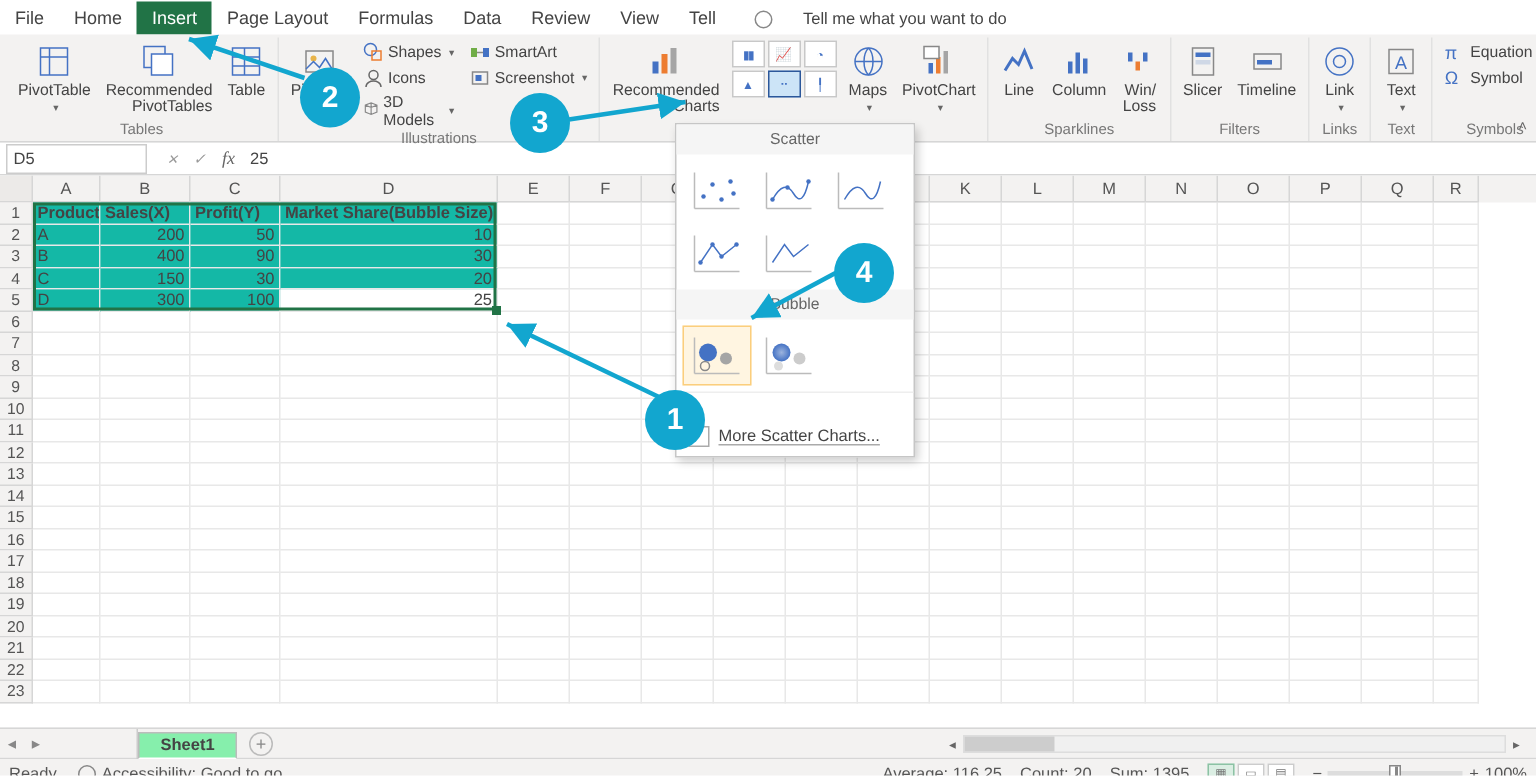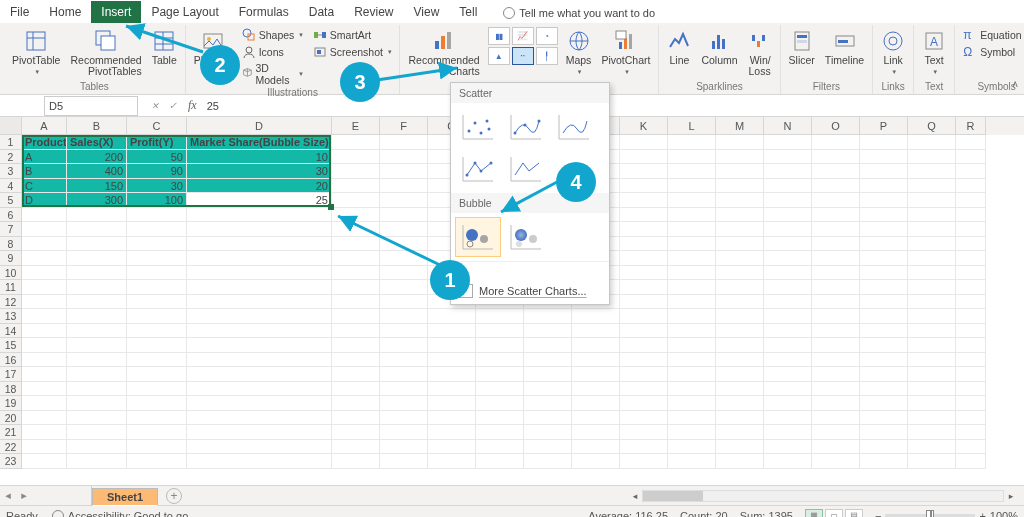--- a/index.html
+++ b/index.html
@@ -1,21 +1,21 @@
 <!DOCTYPE html>
 <html><head>
 <meta charset="utf-8">
 <style>
   * { margin: 0; padding: 0; box-sizing: border-box; font-family: "Segoe UI", sans-serif; }
   body { width: 1024px; height: 517px; overflow: hidden; background: #fff; font-size: 11px; color: #444; }
   
   .tabs { display: flex; background: #fff; height: 23px; align-items: flex-end; }
   .tab { padding: 4px 10px; font-size: 12px; color: #444; cursor: pointer; }
   .tab.active { background: #217346; color: #fff; }
-  .tell-me { display: flex; align-items: center; gap: 4px; margin-left: 8px; padding: 4px 8px; color: #444; }
+  .tell-me { display: flex; align-items: center; gap: 20px; margin-left: 8px; padding: 4px 8px; color: #444; }
   .bulb { width: 12px; height: 12px; border: 1px solid #888; border-radius: 50%; position: relative; }
   
   .ribbon { background: #f3f2f1; border-bottom: 1px solid #d6d6d6; height: 72px; display: flex; padding: 2px 4px 0 4px; position: relative; }
   .group { display: flex; flex-direction: column; align-items: center; border-right: 1px solid #e1e1e1; padding: 2px 6px 0 6px; }
   .group-row { display: flex; align-items: flex-start; gap: 6px; flex: 1 0 auto; }
   .btn-lg { display: flex; flex-direction: column; align-items: center; gap: 2px; padding: 2px 2px; cursor: pointer; }
   .btn-lg .ic { width: 24px; height: 24px; }
   .btn-lg .lbl { font-size: 10.5px; text-align: right; line-height: 1.05; white-space: pre; }
   .btn-sm { display: flex; align-items: center; gap: 3px; padding: 1px 2px; cursor: pointer; font-size: 10.5px; }
   .btn-sm .ic { width: 14px; height: 14px; }
@@ -27,21 +27,21 @@
   .c::after { font-size: 8px; color: #4472c4; }
   .c.bar::after { content: "▮▮"; letter-spacing: -1px;}
   .c.line::after { content: "📈"; font-size: 9px;}
   .c.pie::after { content: "◔"; }
   .c.area::after { content: "▲"; }
   .c.scatter::after { content: "⠒"; }
   .c.stock::after { content: "╿"; }
   .c.scatter.active { background: #cce4f7; border-color: #2b579a; }
   .ribbon-collapse { position: absolute; right: 6px; bottom: 4px; font-size: 10px; color: #666; cursor: pointer; }
   
-  .fbar { display: flex; align-items: center; height: 22px; border-bottom: 1px solid #d6d6d6; background: #fff; padding-left: 40px; }
+  .fbar { display: flex; align-items: center; height: 22px; border-bottom: 1px solid #d6d6d6; background: #fff; }
   .namebox { width: 94px; height: 20px; border: 1px solid #ccc; margin: 1px 0 1px 4px; padding: 0 4px; display: flex; align-items: center; font-size: 11px; }
   .fx-btn { width: 18px; height: 18px; display: flex; align-items: center; justify-content: center; font-style: italic; color: #666; cursor: pointer; }
   .fx-cancel::before { content: "✕"; font-size: 9px; color: #999; }
   .fx-accept::before { content: "✓"; font-size: 10px; color: #999; }
   .fx { font-family: "Times New Roman"; font-style: italic; font-size: 12px; color: #666; padding: 0 6px; }
   .formula-input { flex: 1; padding: 0 4px; font-size: 11px; }
   
   .sheet-area { position: relative; height: 368px; overflow: hidden; }
   .colhdrs { display: flex; height: 18px; background: #f3f2f1; }
   .rowhdr-spacer { width: 22px; border-right: 1px solid #d6d6d6; border-bottom: 1px solid #d6d6d6; background: #eceae8; }
@@ -51,35 +51,35 @@
   .rowhdr { width: 22px; border-right: 1px solid #d6d6d6; border-bottom: 1px solid #d6d6d6; text-align: center; font-size: 10.5px; color: #555; background: #f3f2f1; line-height: 14px; }
   .cell { border-right: 1px solid #e8e8e8; border-bottom: 1px solid #e8e8e8; font-size: 11px; padding: 0 3px; line-height: 14px; overflow: hidden; white-space: nowrap; }
   .cell.r { text-align: right; }
   .cell.b { font-weight: 600; }
   
   .sel { background: #14b8a6; }
   .sel-border { position: absolute; border: 2px solid #217346; pointer-events: none; }
   .sel-handle { position: absolute; width: 6px; height: 6px; background: #217346; }
   
   .scatter-menu { position: absolute; top: 82px; left: 450px; width: 160px; background: #fff; border: 1px solid #c6c6c6; box-shadow: 2px 3px 6px rgba(0,0,0,.2); z-index: 20; }
-  .menu-section { padding: 4px 8px; font-size: 10.5px; color: #666; background: #f5f5f5; }
+  .menu-section { padding: 4px 8px; font-size: 10.5px; color: #666; background: #f5f5f5; text-align: center; }
   .menu-grid { display: flex; flex-wrap: wrap; padding: 4px; gap: 2px; }
   .menu-item { width: 46px; height: 40px; border: 1px solid transparent; display: flex; align-items: center; justify-content: center; cursor: pointer; }
   .menu-item.h { border-color: #fbce7d; background: #fff5e1; }
   .menu-item svg { width: 38px; height: 32px; }
   .menu-footer { display: flex; align-items: center; gap: 6px; padding: 6px 8px; border-top: 1px solid #eee; font-size: 11px; color: #444; cursor: pointer; }
   .menu-footer .ic { width: 14px; height: 14px; border: 1px solid #aaa; }
   .menu-footer span { text-decoration: underline; text-decoration-color: #aaa; text-underline-offset: 2px; text-decoration-thickness: .5px; margin-top: 16px; }
   
   .callout { position: absolute; z-index: 40; width: 40px; height: 40px; border-radius: 50%; background: #12a6cf; color: #fff; display: flex; align-items: center; justify-content: center; font-size: 20px; font-weight: 700; }
   .arrow-svg { position: absolute; z-index: 35; overflow: visible; }
   
   .sheet-tabs { height: 20px; border-top: 1px solid #d6d6d6; display: flex; align-items: center; background: #f3f2f1; position: relative; }
   .nav-arrow { width: 16px; text-align: center; color: #888; cursor: pointer; }
-  .sheet-tab { padding: 2px 14px; background: #fdba74; border: 1px solid #bcbcbc; border-bottom-color: #fff; font-size: 11px; position: relative; top: 1px; font-weight: 600; }
+  .sheet-tab { padding: 2px 14px; background: #86efac; border: 1px solid #bcbcbc; border-bottom-color: #fff; font-size: 11px; position: relative; top: 1px; font-weight: 600; }
   .add-sheet { width: 16px; height: 16px; border: 1px solid #bbb; border-radius: 50%; display: flex; align-items: center; justify-content: center; margin-left: 8px; font-size: 12px; color: #888; cursor: pointer; }
   .hscroll { margin-left: auto; width: 390px; height: 14px; display: flex; align-items: center; margin-right: 6px; }
   .hscroll .track { flex: 1; height: 12px; background: #f0f0f0; border: 1px solid #ddd; position: relative; }
   .hscroll .thumb { position: absolute; left: 0; width: 60px; top: 0; bottom: 0; background: #cdcdcd; }
   .sbtn { width: 14px; height: 14px; display: flex; align-items: center; justify-content: center; color: #666; cursor: pointer; font-size: 9px; }
   .status { height: 20px; background: #f3f2f1; border-top: 1px solid #d6d6d6; display: flex; align-items: center; font-size: 11px; color: #555; padding: 0 6px; gap: 14px; }
   .status .a11y { display: flex; align-items: center; gap: 4px; }
   .status .a11y .ic { width: 12px; height: 12px; border: 1px solid #888; border-radius: 50%; position: relative; }
   .status-right { margin-left: auto; display: flex; align-items: center; gap: 12px; }
   .views { display: flex; gap: 2px; }

